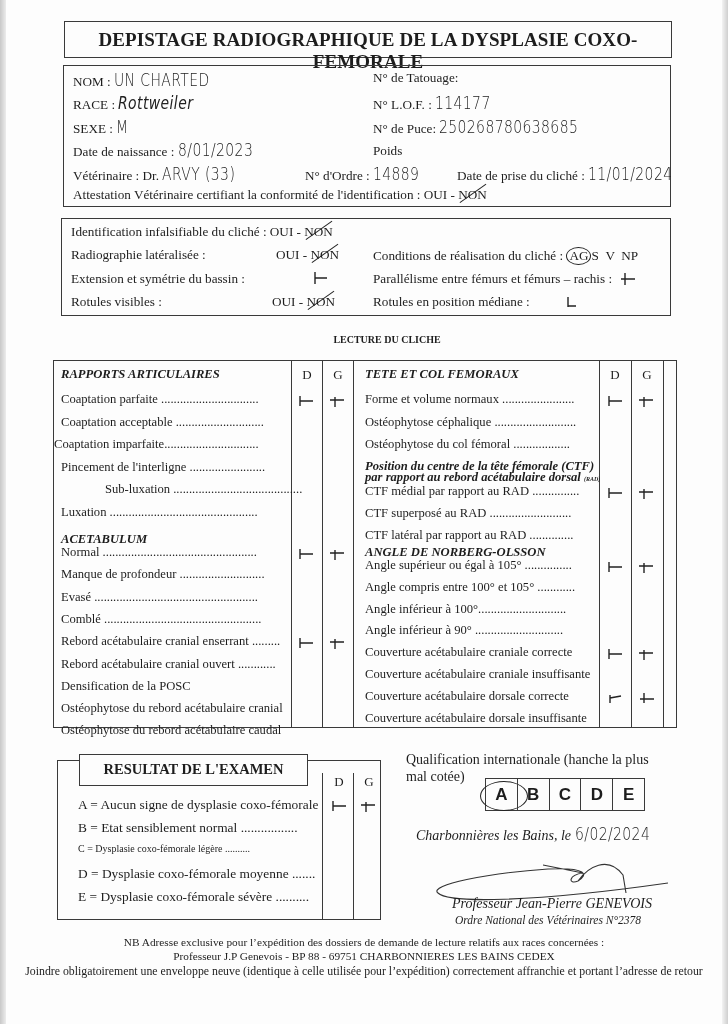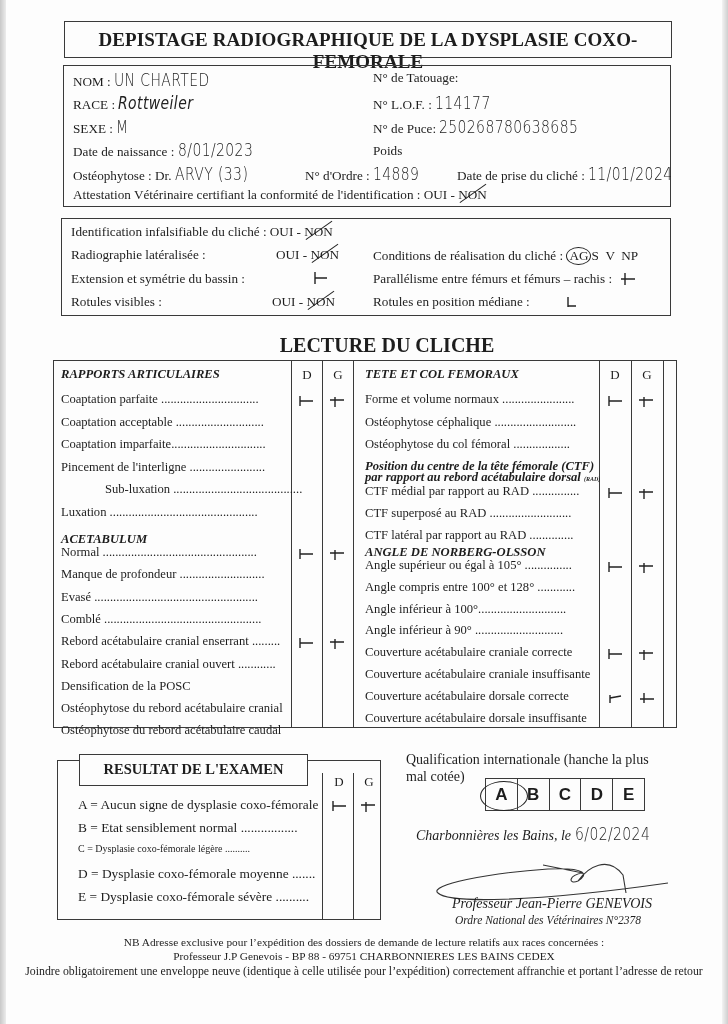--- a/index.html
+++ b/index.html
@@ -15,21 +15,21 @@
   .abs { position: absolute; }
   .box { position: absolute; border: 1.5px solid #3a3a3a; box-sizing: border-box; }
   .title-box { left: 64px; top: 21px; width: 608px; height: 37px; }
   .title-text { position: absolute; left: 0; right: 0; top: 7px; text-align: center; font-weight: bold; font-size: 19px; letter-spacing: 0.1px; }
   .id-box { left: 63px; top: 65px; width: 608px; height: 142px; }
   .txt { position: absolute; font-size: 13.2px; white-space: nowrap; }
   .hand { font-family: "DejaVu Sans", sans-serif; font-weight: 300; color: #222; font-size: 17px; letter-spacing: 0.5px; transform: scaleX(0.82); transform-origin: left center; display: inline-block; }
   .strike { position: relative; display: inline-block; }
   .strike::after { content: ""; position: absolute; left: -1px; right: -2px; top: 6px; border-top: 1.2px solid #222; transform: rotate(-35deg); }
   .check-box { left: 61px; top: 218px; width: 610px; height: 98px; }
-  .lecture-title { left: 0; right: 0; top: 334px; text-align: center; font-weight: bold; font-size: 20px; margin-left: 46px; }
+  .lecture-title { left: 0; right: 0; top: 334px; text-align: center; font-weight: bold; font-size: 10px; margin-left: 46px; }
   .main-table { left: 53px; top: 360px; width: 624px; height: 368px; }
   .vline { position: absolute; top: 0; bottom: 0; border-left: 1.4px solid #3a3a3a; }
   .sec-head { font-weight: bold; font-style: italic; font-size: 12.8px; }
   .sub-head { font-weight: bold; font-style: italic; font-size: 10px; line-height: 11px; }
   .row-label { font-size: 12.6px; white-space: nowrap; position: absolute; }
   .col-head { position: absolute; font-size: 13px; text-align: center; width: 20px; }
   .mark { position: absolute; width: 18px; height: 14px; }
   .mark svg { width: 18px; height: 14px; overflow: visible; }
   .result-outer { left: 57px; top: 760px; width: 324px; height: 160px; }
   .result-title-box { left: 79px; top: 754px; width: 229px; height: 32px; background: #fdfdfd; }
@@ -61,21 +61,21 @@
   </div>
   <div class="txt" style="left:9px;top:51px;">
     <span>SEXE :</span>
     <span class="hand">M</span>
   </div>
   <div class="txt" style="left:9px;top:74px;">
     <span>Date de naissance :</span>
     <span class="hand">8/01/2023</span>
   </div>
   <div class="txt" style="left:9px;top:98px;">
-    <span>Ostéophytose : Dr.</span>
+    <span>Vétérinaire : Dr.</span>
     <span class="hand">ARVY (33)</span>
   </div>
   <div class="txt" style="left:241px;top:98px;">
     <span>N° d'Ordre :</span>
     <span class="hand">14889</span>
   </div>
   <div class="txt" style="left:393px;top:98px;">
     <span>Date de prise du cliché :</span>
     <span class="hand">11/01/2024</span>
   </div>
@@ -177,21 +177,21 @@
       <div class="row-label" style="left: 7px; top: 31px;">Coaptation parfaite ...............................</div>
       <div class="mark" style="left: 243px; top: 33px;"><svg viewBox="0 0 18 14">
           <path d="M3 2 L3 12 M3 7 L16 7" stroke="#222" stroke-width="1.4" fill="none"></path>
         </svg></div>
       <div class="mark" style="left: 275px; top: 33px;"><svg viewBox="0 0 18 14">
           <path d="M6 3 L6 13 M1 6 L15 6" stroke="#222" stroke-width="1.4" fill="none"></path>
         </svg></div>
       <div class="row-label" style="left: 7px; top: 53.5px;">Coaptation acceptable ............................</div>
       <div class="mark" style="left: 243px; top: 55.5px;"></div>
       <div class="mark" style="left: 275px; top: 55.5px;"></div>
-      <div class="row-label" style="left: 7px; top: 76px; text-align: right;">Coaptation imparfaite..............................</div>
+      <div class="row-label" style="left: 0; top: 76px; text-align: right;">Coaptation imparfaite..............................</div>
       <div class="mark" style="left: 243px; top: 78px;"></div>
       <div class="mark" style="left: 275px; top: 78px;"></div>
       <div class="row-label" style="left: 7px; top: 98.5px;">Pincement de l'interligne ........................</div>
       <div class="mark" style="left: 243px; top: 100.5px;"></div>
       <div class="mark" style="left: 275px; top: 100.5px;"></div>
       <div class="row-label" style="left: 7px; top: 121px; margin-left: 44px;">Sub-luxation .........................................</div>
       <div class="mark" style="left: 243px; top: 123px;"></div>
       <div class="mark" style="left: 275px; top: 123px;"></div>
       <div class="row-label" style="left: 7px; top: 143.5px;">Luxation ...............................................</div>
       <div class="mark" style="left: 243px; top: 145.5px;"></div>
@@ -271,21 +271,21 @@
     </div>
   <div class="row-label sec-head" style="left:311px;top:184px;">ANGLE DE NORBERG-OLSSON</div>
   <div id="right-rows3">
       <div class="row-label" style="left: 311px; top: 197px;">Angle supérieur ou égal à 105° ...............</div>
       <div class="mark" style="left: 552px; top: 199px;"><svg viewBox="0 0 18 14">
           <path d="M3 2 L3 12 M3 7 L16 7" stroke="#222" stroke-width="1.4" fill="none"></path>
         </svg></div>
       <div class="mark" style="left: 584px; top: 199px;"><svg viewBox="0 0 18 14">
           <path d="M6 3 L6 13 M1 6 L15 6" stroke="#222" stroke-width="1.4" fill="none"></path>
         </svg></div>
-      <div class="row-label" style="left: 311px; top: 218.8px;">Angle compris entre 100° et 128° ............</div>
+      <div class="row-label" style="left: 311px; top: 218.8px;">Angle compris entre 100° et 105° ............</div>
       <div class="mark" style="left: 552px; top: 220.8px;"></div>
       <div class="mark" style="left: 584px; top: 220.8px;"></div>
       <div class="row-label" style="left: 311px; top: 240.6px;">Angle inférieur à 100°............................</div>
       <div class="mark" style="left: 552px; top: 242.6px;"></div>
       <div class="mark" style="left: 584px; top: 242.6px;"></div>
       <div class="row-label" style="left: 311px; top: 262.4px;">Angle inférieur à 90° ............................</div>
       <div class="mark" style="left: 552px; top: 264.4px;"></div>
       <div class="mark" style="left: 584px; top: 264.4px;"></div>
       <div class="row-label" style="left: 311px; top: 284.2px;">Couverture acétabulaire craniale correcte</div>
       <div class="mark" style="left: 552px; top: 286.2px;"><svg viewBox="0 0 18 14">

